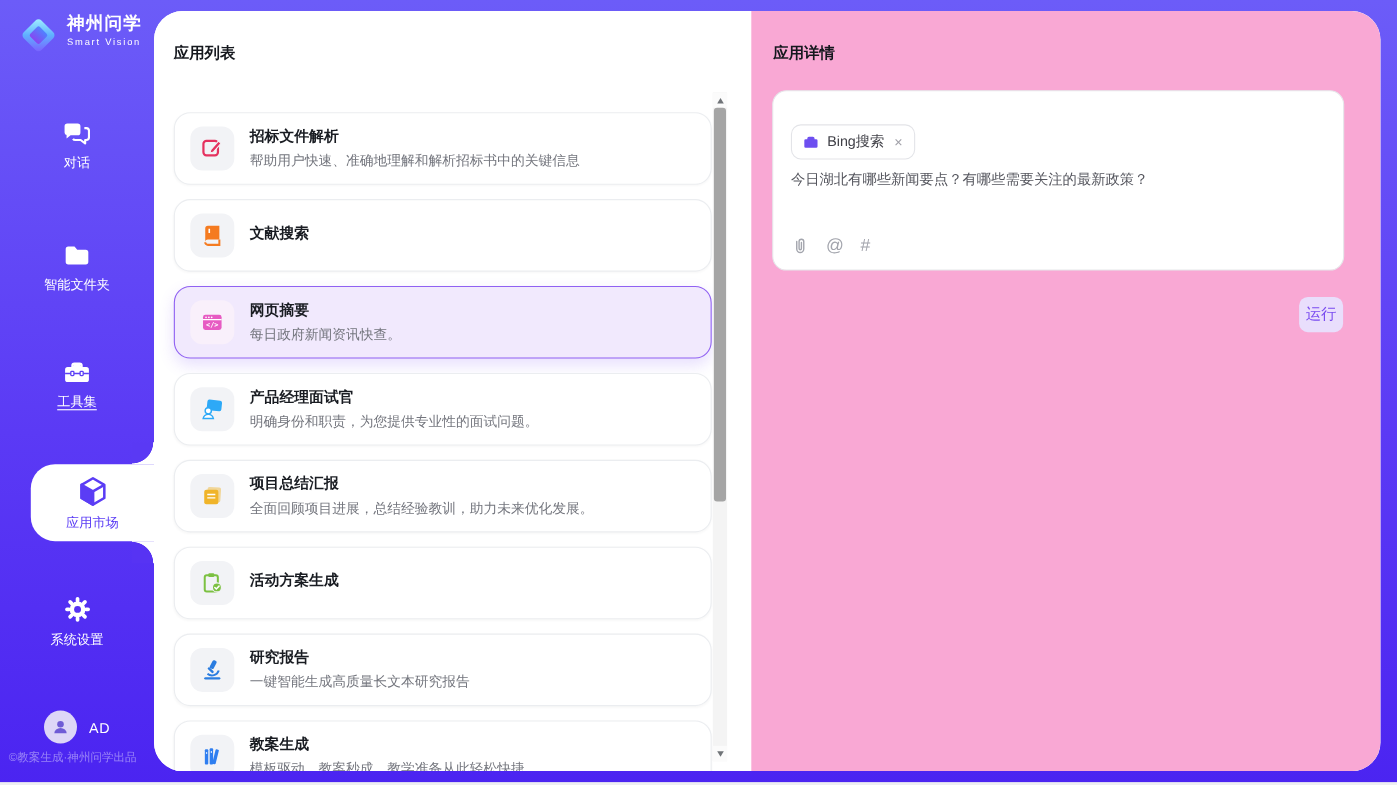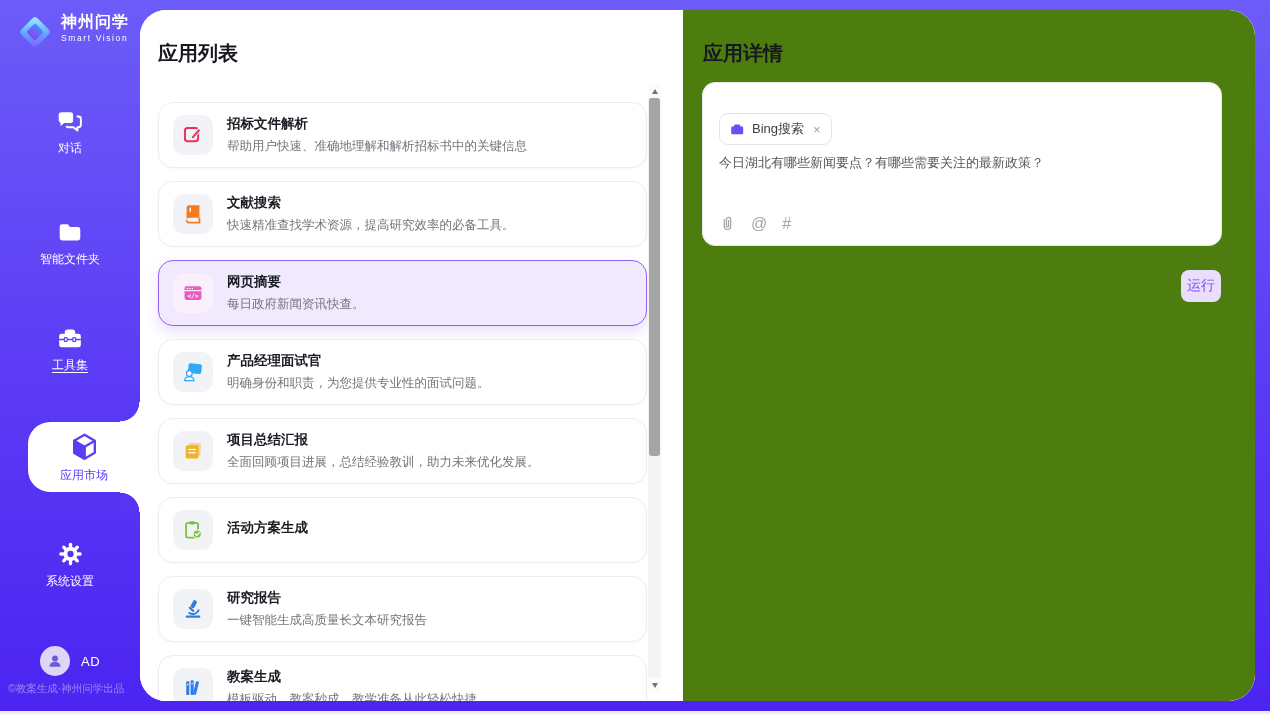--- a/index.html
+++ b/index.html
@@ -28,42 +28,42 @@
   .notch-top    { top:402px; background:radial-gradient(circle 20px at 0 0,   #5a39f4 0 19px, #ffffff 19.6px); }
   .notch-bottom { top:492px; background:radial-gradient(circle 20px at 0 20px,#5733f3 0 19px, #ffffff 19.6px); }
   .user { position:absolute; top:646px; left:0; width:140px; display:flex; align-items:center; justify-content:center; gap:11px; }
   .user-avatar { width:30px; height:30px; border-radius:50%; background:#ddd6f7; display:flex; align-items:center; justify-content:center; }
   .user-name { color:#fff; font-size:13px; letter-spacing:.5px; }
   .sidebar-footer { position:absolute; top:682px; left:8px; color:rgba(255,255,255,.42); font-size:10.5px; white-space:nowrap; }
 
   
   .content { position:absolute; left:140px; top:10px; width:1115px; height:691px; background:#fff;
              border-radius:26px; display:flex; overflow:hidden; z-index:2; }
-  .panel-title { position:absolute; top:30px; font-size:20px; font-weight:bold; color:#15181e; }
+  .panel-title { position:absolute; top:30px; font-size:14px; font-weight:bold; color:#15181e; }
 
   .list-panel { position:relative; width:543px; height:100%; background:#fff; flex:none; }
   .list-panel .panel-title { left:18px; }
   .cards { position:absolute; top:92px; left:18px; width:489px; display:flex; flex-direction:column; gap:13px; }
   .card { height:66px; flex:none; border:1px solid #ebedf0; border-radius:15px; background:#fff;
           display:flex; align-items:center; gap:14px; padding:0 14px; cursor:pointer;
           box-shadow:0 1px 2px rgba(16,24,40,.03); }
   .card.selected { background:#f1e9fd; border:1.5px solid #9061f2; box-shadow:0 6px 14px rgba(124,77,245,.18); }
   .tile { width:40px; height:40px; border-radius:11px; background:#f2f3f6; display:flex; align-items:center; justify-content:center; flex:none; }
   .card.selected .tile { background:#f9f0fb; }
   .card-title { font-size:13.5px; font-weight:bold; color:#191c22; margin-bottom:5px; }
   .card-desc  { font-size:12.5px; color:#73757d; }
 
   .scrollbar { position:absolute; left:508px; top:74px; width:13px; height:608px; background:#f4f4f4; }
   .scroll-btn { position:absolute; left:0; width:13px; height:14px; background:#fbfbfb; display:flex; align-items:center; justify-content:center; cursor:pointer; }
   .scroll-btn.up { top:0; } .scroll-btn.down { bottom:0; }
   .tri-up   { width:0; height:0; border-left:3.5px solid transparent; border-right:3.5px solid transparent; border-bottom:5px solid #707478; }
   .tri-down { width:0; height:0; border-left:3.5px solid transparent; border-right:3.5px solid transparent; border-top:5px solid #707478; }
   .scroll-thumb { position:absolute; left:1px; top:14px; width:11px; height:358px; background:#a5a5a5; border-radius:3px; cursor:pointer; }
 
-  .detail-panel { position:relative; flex:1; background:#4d7c0f; border-radius:0 26px 26px 0; }
+  .detail-panel { position:relative; flex:1; background:#f9a8d4; border-radius:0 26px 26px 0; }
   .detail-panel .panel-title { left:20px; }
   .input-card { position:absolute; left:19px; top:72px; width:520px; height:164px; background:#fff;
                 border:1px solid #e6e7ea; border-radius:13px; padding:30px 16px; }
   .tool-tag { display:inline-flex; align-items:center; gap:7px; border:1px solid #e3e4e8; border-radius:9px;
               padding:6px 10px; background:#fff; }
   .tool-tag-label { font-size:13px; color:#3f3f46; }
   .tag-close { color:#a0a0a8; font-size:13px; margin-left:2px; cursor:pointer; line-height:1; }
   .query-text { position:absolute; left:16px; top:71px; right:16px; font-size:13px; color:#55565e; }
   .input-toolbar { position:absolute; left:16px; bottom:13px; display:flex; align-items:center; gap:15px; color:#a3a5ad; }
   .tool-glyph { font-size:16px; line-height:1; cursor:pointer; }
@@ -188,21 +188,20 @@
       <div class="card">
         <span class="tile" style="color: rgb(245, 123, 32);">
           <svg viewBox="0 0 24 24" width="22" height="22">
             <path fill="currentColor" d="M5 5.2A2.7 2.7 0 0 1 7.7 2.5H19V16H7.7A2.7 2.7 0 0 0 5 18.7Z"></path>
             <path fill="none" stroke="currentColor" stroke-width="2" d="M5 18.7a2.7 2.7 0 0 0 2.7 2.7H19V16"></path>
             <line x1="9" y1="5.3" x2="9" y2="9.5" stroke="#fff" stroke-width="1.6"></line>
           </svg>
         </span>
         <div class="card-text">
           <div class="card-title">文献搜索</div>
-          <div class="card-desc">快速精准查找学术资源，提高研究效率的必备工具。</div>
         </div>
       </div>
 
       <div class="card selected">
         <span class="tile" style="color: rgb(231, 91, 195);">
           <svg viewBox="0 0 24 24" width="22" height="22">
             <rect x="2.8" y="4.6" width="18.4" height="15" rx="2.4" fill="currentColor"></rect>
             <circle cx="5.8" cy="7.1" r=".85" fill="#fff"></circle>
               <circle cx="8.6" cy="7.1" r=".85" fill="#fff"></circle>
               <circle cx="11.4" cy="7.1" r=".85" fill="#fff"></circle>

